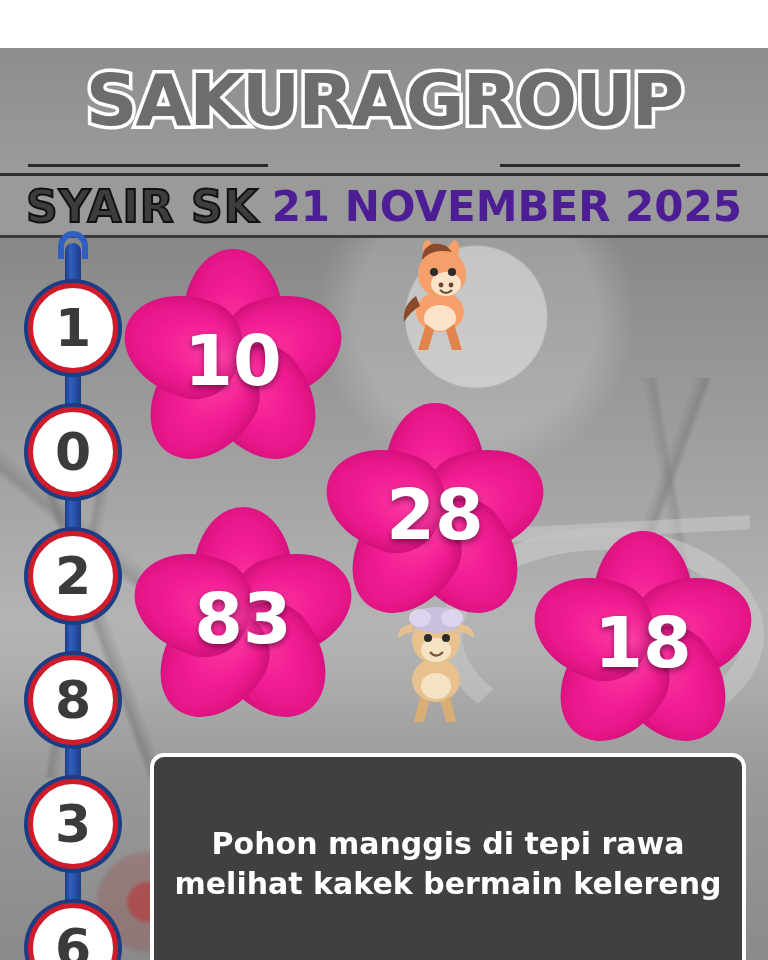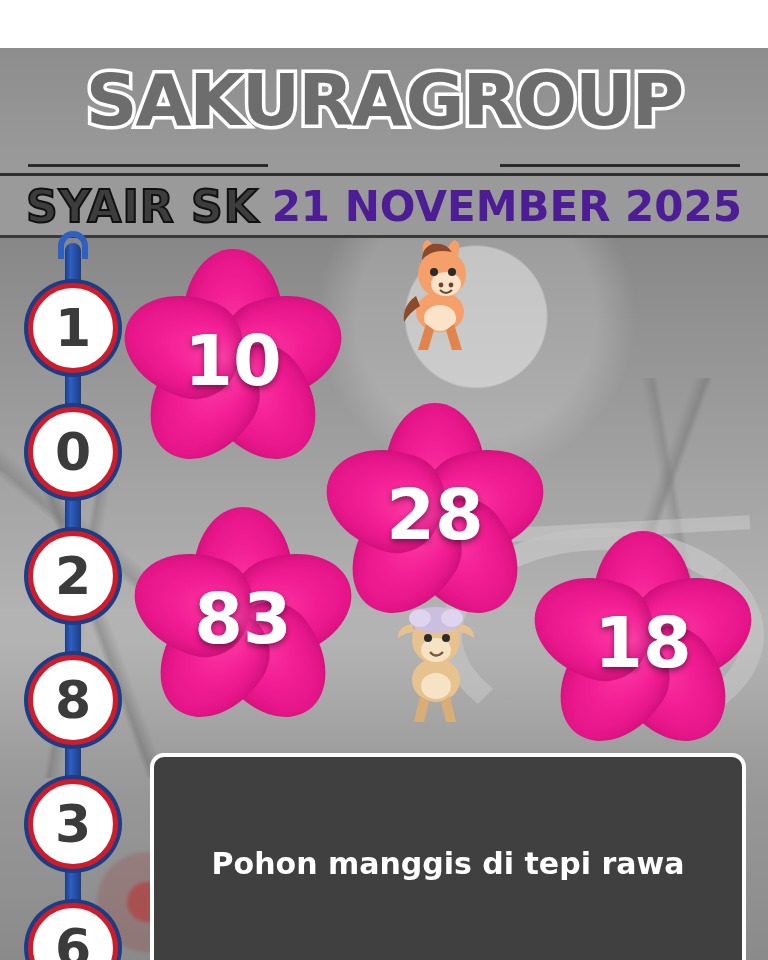--- a/index.html
+++ b/index.html
@@ -406,15 +406,16 @@
       <path d="M26 26 q-14 2 -14 14 q8 -6 16 -6 Z" fill="#e8c28e"></path>
       <path d="M74 26 q14 2 14 14 q-8 -6 -16 -6 Z" fill="#e8c28e"></path>
       <circle cx="42" cy="40" r="4" fill="#2b2b2b"></circle>
       <circle cx="60" cy="40" r="4" fill="#2b2b2b"></circle>
       <path d="M44 54 q6 7 13 0" stroke="#7a5a3a" stroke-width="2.4" fill="none"></path>
     </svg>
   </div>
 
   <div class="verse">
     <div class="verse-line">Pohon manggis di tepi rawa</div>
+    <div class="verse-line">melihat kakek bermain kelereng</div>
   </div>
 
 </div>
 
 </body></html>

